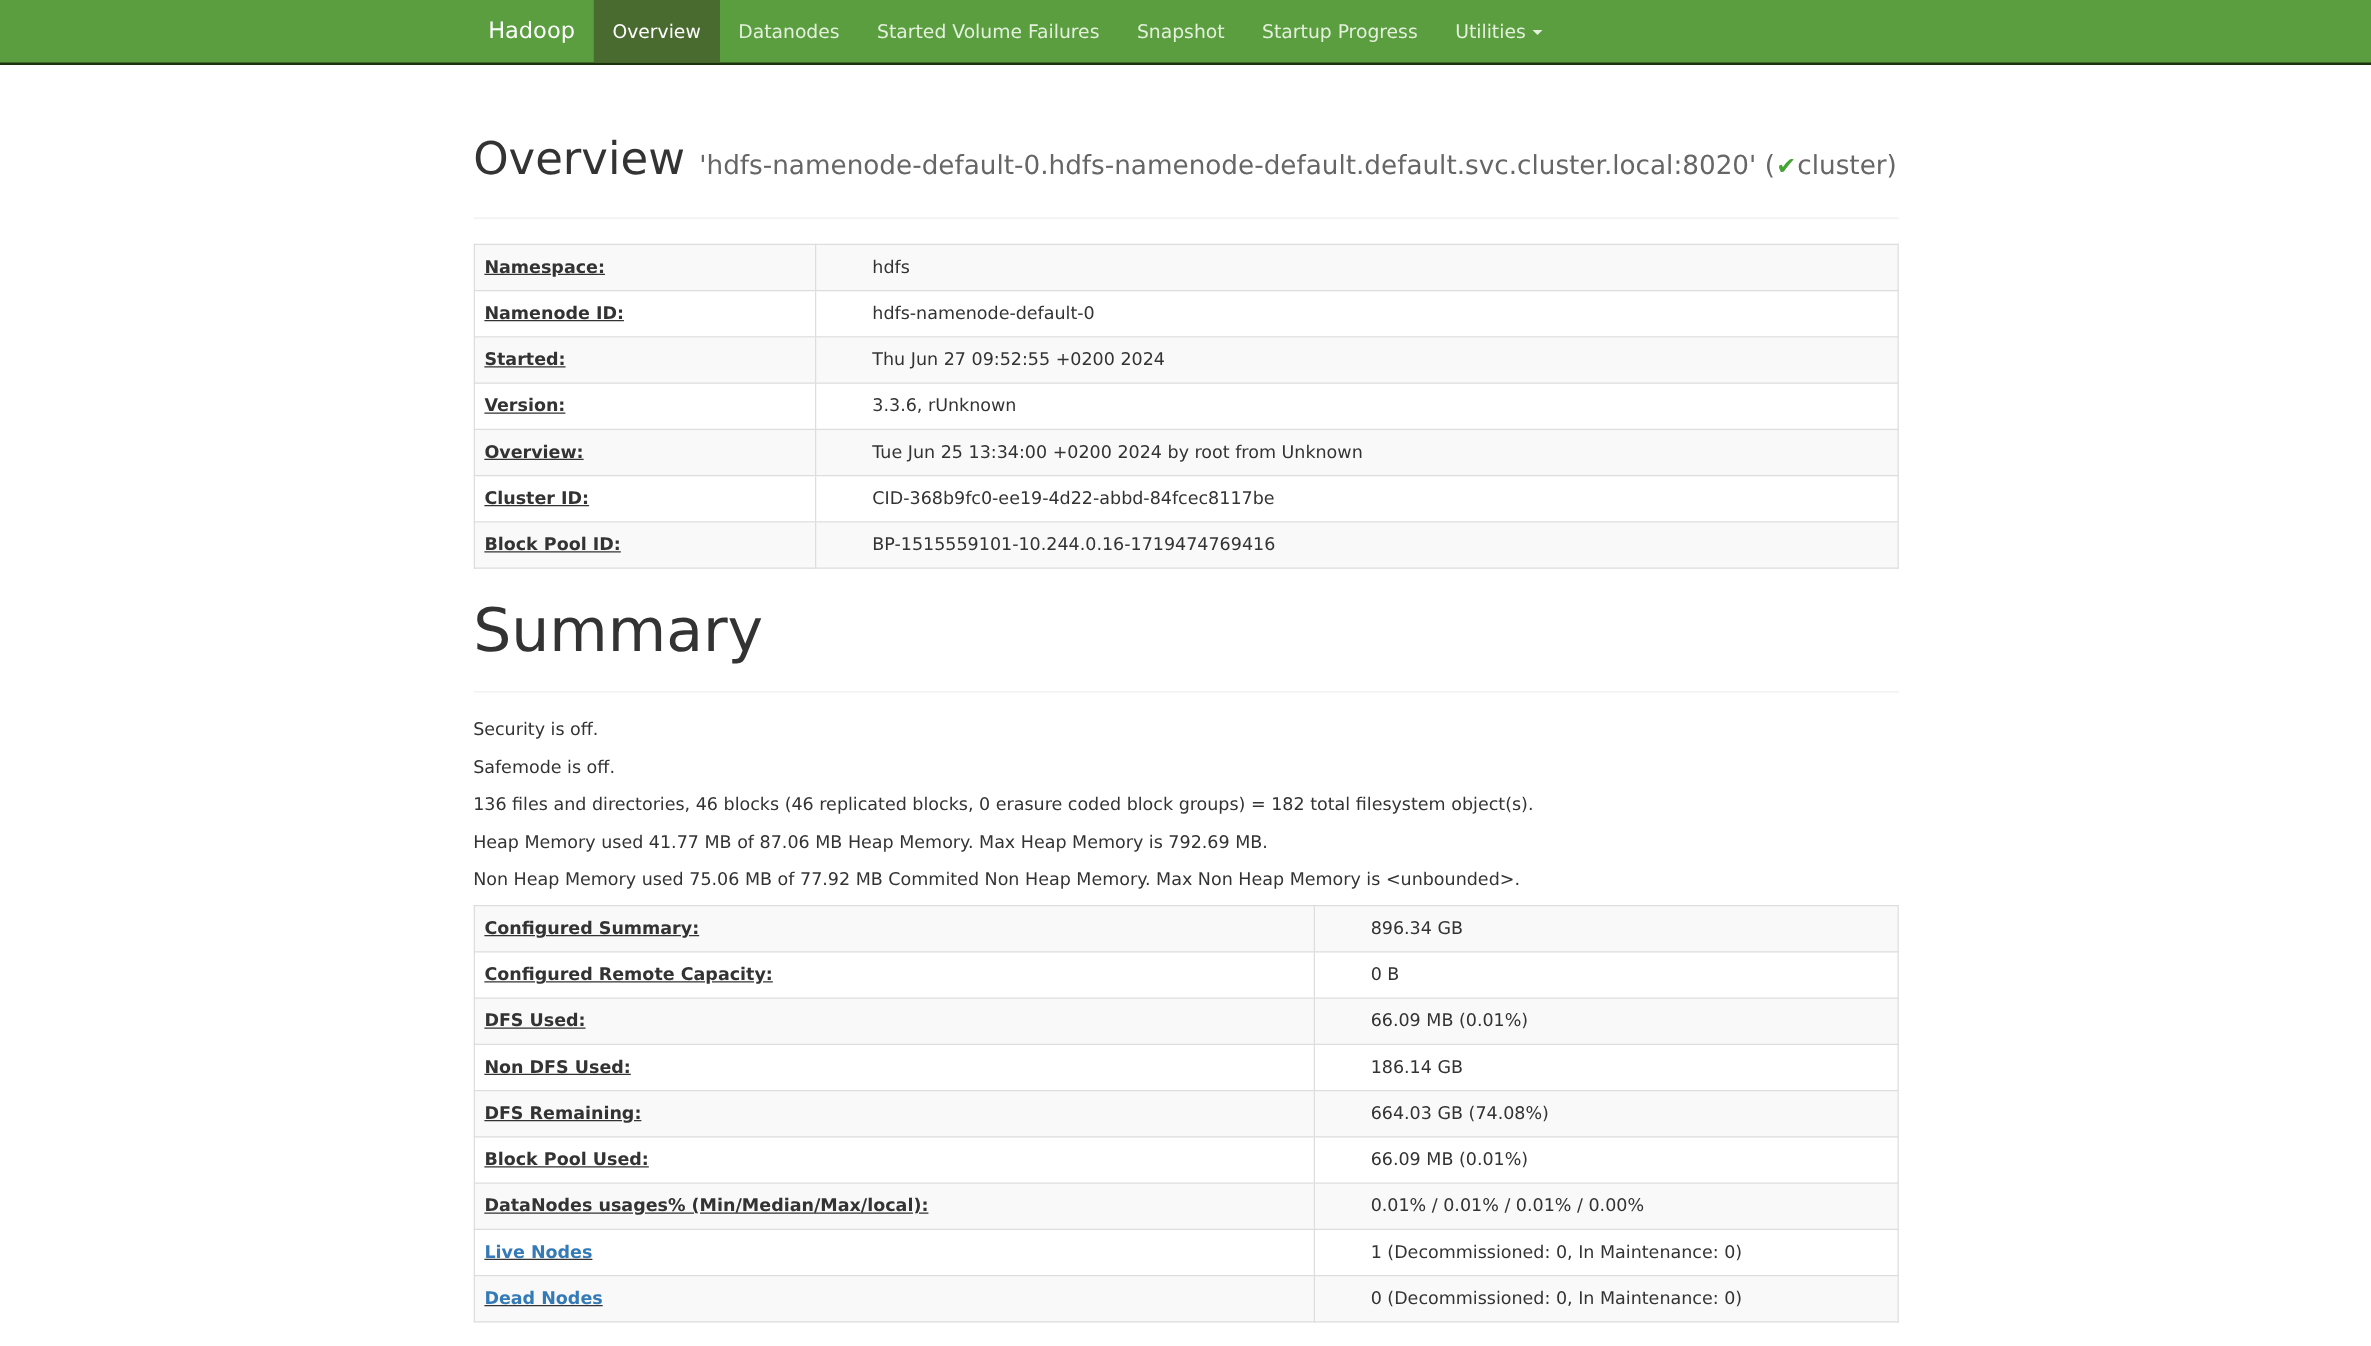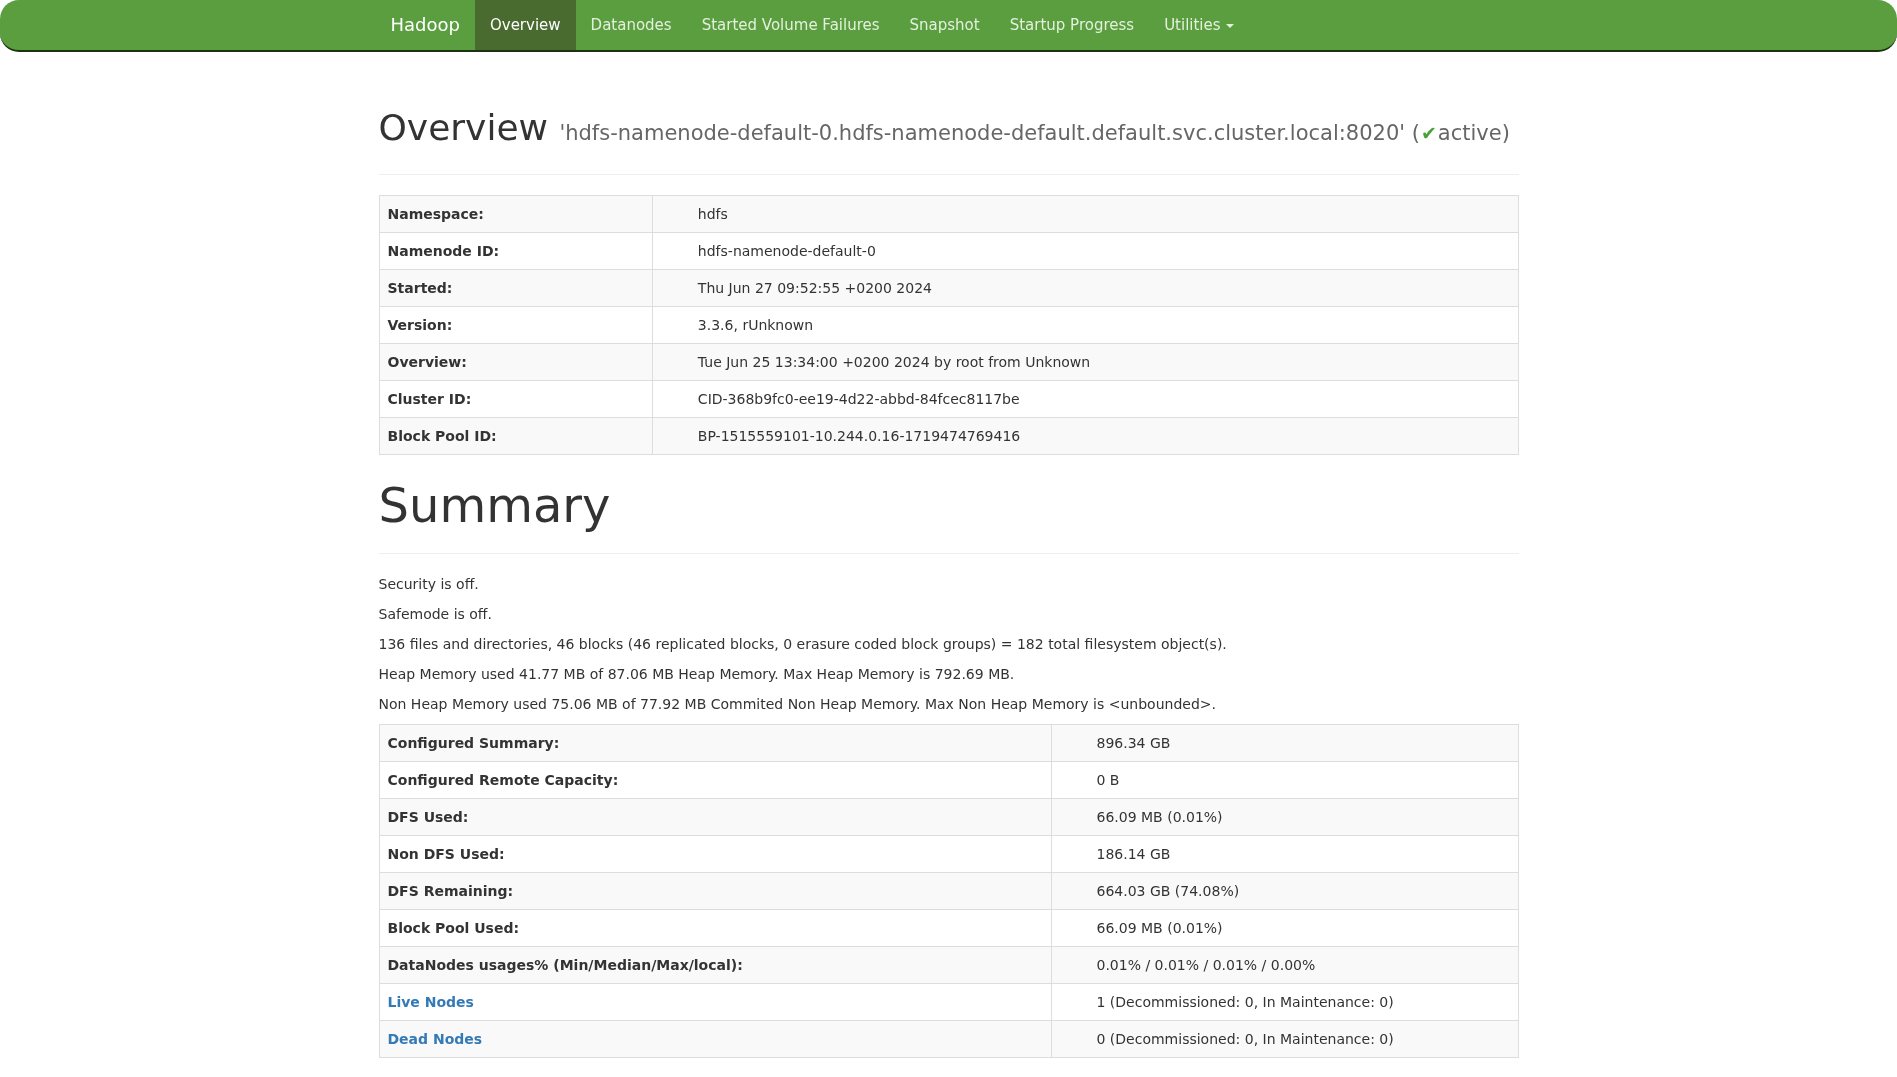--- a/index.html
+++ b/index.html
@@ -10,21 +10,20 @@
     color: #333;
     width: 1897px;
     height: 1077px;
     overflow: hidden;
   }
   .navbar {
     background: var(--navbar-bg, #5a9e40);
     border-bottom: 2px solid var(--navbar-border, #1c330e);
     height: 52px;
     width: 100%;
-    border-radius: 19px;
   }
   .container { width: 1140px; margin: 0 auto; }
   .nav-inner { display: flex; align-items: stretch; height: 50px; }
   .brand {
     color: #fff;
     font-size: 18px;
     line-height: 50px;
     padding: 0 15px 0 12px;
     text-decoration: none;
     cursor: pointer;
@@ -73,21 +72,21 @@
   }
   table.info th, table.info td {
     border: 1px solid var(--table-border, #ddd);
     padding: 8px;
     line-height: 20px;
     text-align: left;
     font-size: 14px;
     vertical-align: middle;
   }
   table.info td { font-weight: normal; padding-left: 45px; }
-  table.info th { font-weight: bold; }
+  table.info th { font-weight: bold; text-decoration: underline; }
   table.info tbody tr:nth-child(odd) { background: var(--stripe, #f9f9f9); }
   table.info-1 th { width: 24%; }
   table.summary-t th { width: 59%; }
   .summary-h1 {
     font-size: 48px;
     font-weight: normal;
     margin: 22px 0 10px;
     color: var(--heading-text, #333);
   }
   p { margin: 0 0 10px; line-height: 20px; }
@@ -121,21 +120,21 @@
     </ul>
   </div>
 </nav>
 
 <div class="container">
 
   <h1 class="page-h1">
     <span>Overview</span>
     <small>
       <span class="nowrap">'hdfs-namenode-default-0.hdfs-namenode-default.default.svc.cluster.local:8020'</span>
-      <span class="nowrap"><span>(</span><span class="check-icon">✔</span><span>active)</span></span>
+      <span class="nowrap"><span>(</span><span class="check-icon">✔</span><span>cluster)</span></span>
     </small>
   </h1>
 
   <hr>
 
   <table class="info info-1">
     <tbody>
       <tr>
         <th>Namespace:</th>
         <td>hdfs</td>

